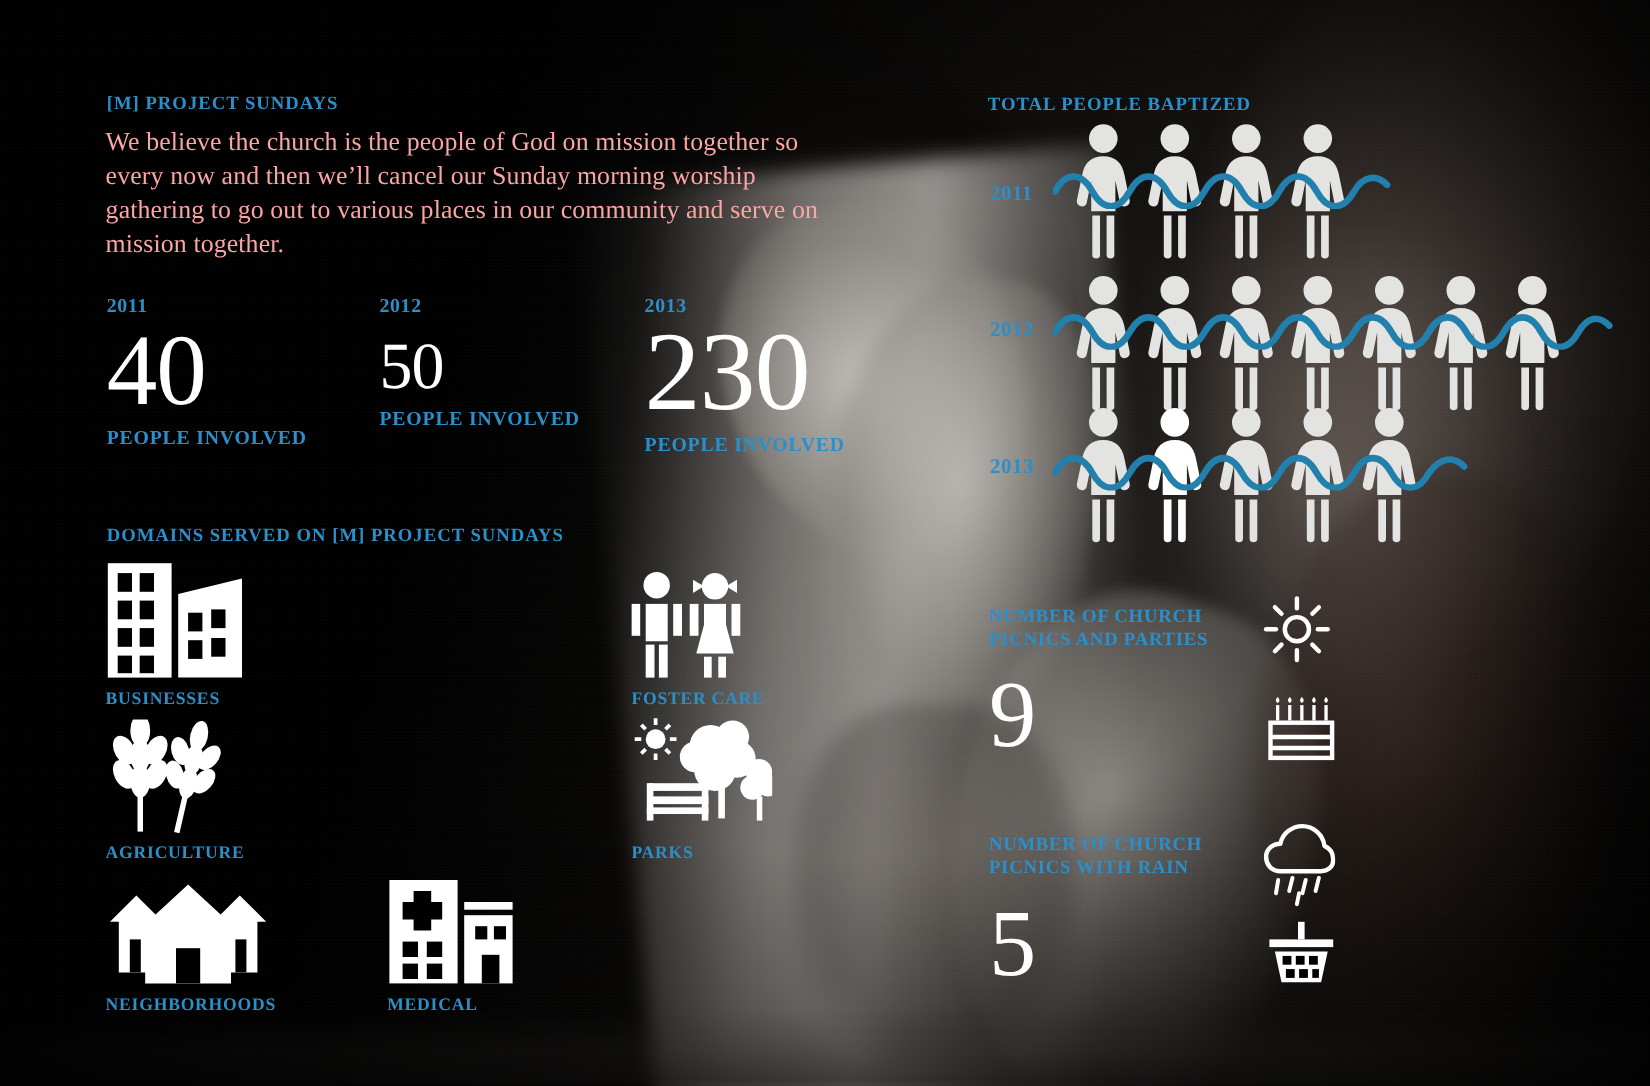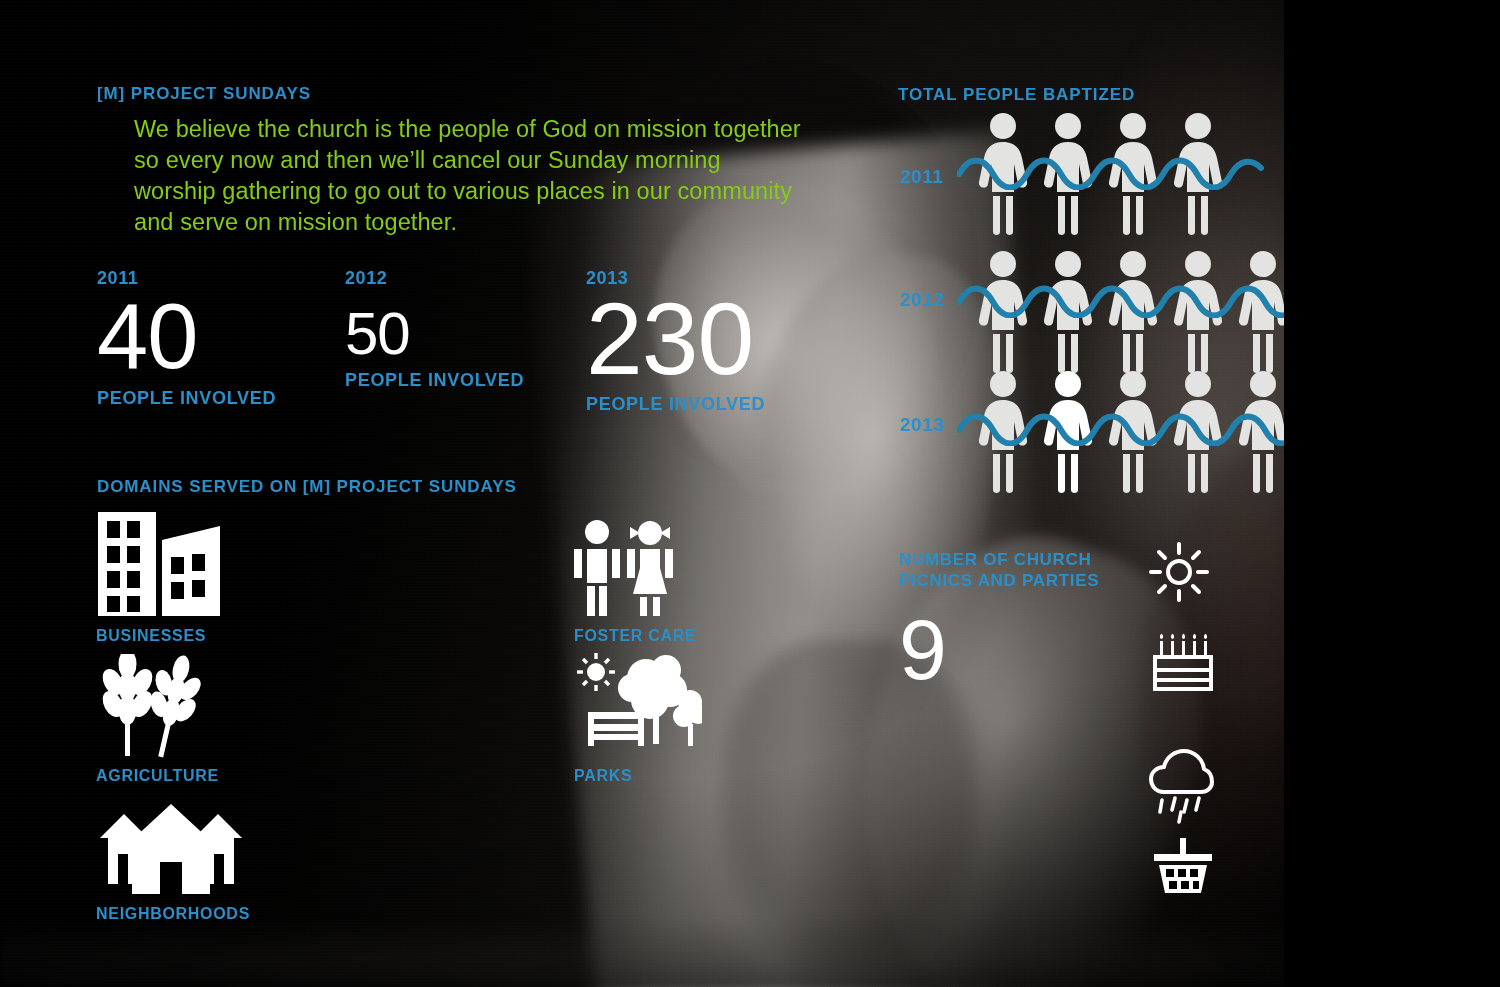--- a/index.html
+++ b/index.html
@@ -1,20 +1,20 @@
 <!DOCTYPE html>
 <html><head>
 <meta charset="utf-8">
 <style>
   html,body{margin:0;padding:0;background:#000;}
   body{
     font-family:"Liberation Sans", sans-serif;
     width:1500px;height:987px;overflow:hidden;
   }
-  .stage{position:relative;width:1284px;height:987px;background:#050505;overflow:hidden;}
+  .stage{position:relative;width:1500px;height:987px;background:#050505;overflow:hidden;font-family:Liberation Serif, serif;}
 
   
   .bg{position:absolute;inset:0;overflow:hidden;}
   .bg-base{position:absolute;inset:0;
     background:
       radial-gradient(ellipse 300px 420px at 1230px 430px, rgba(150,142,136,.55) 0%, rgba(60,56,54,.25) 55%, rgba(0,0,0,0) 78%),
       radial-gradient(ellipse 420px 560px at 1310px 300px, rgba(96,84,78,.45) 0%, rgba(30,26,24,.2) 60%, rgba(0,0,0,0) 80%),
       linear-gradient(105deg,#000 0%, #000 28%, #090807 45%, #151311 62%, #1d1a17 75%, #120f0d 90%, #000 100%);
   }
   
@@ -46,21 +46,21 @@
   .bg-floor{position:absolute;left:0;bottom:0;width:1500px;height:70px;
     background:linear-gradient(180deg, rgba(0,0,0,0) 0%, rgba(58,54,50,.30) 55%, rgba(28,26,24,.45) 100%);filter:blur(3px);}
   .bg-vig{position:absolute;inset:0;
     background:radial-gradient(ellipse 1000px 760px at 52% 48%, rgba(0,0,0,0) 40%, rgba(0,0,0,.55) 80%, rgba(0,0,0,.88) 100%);}
   .bg-grain{position:absolute;inset:0;opacity:.35;
     background-image:repeating-linear-gradient(0deg, rgba(255,255,255,.025) 0 1px, rgba(0,0,0,0) 1px 3px),
                      repeating-linear-gradient(90deg, rgba(255,255,255,.018) 0 1px, rgba(0,0,0,0) 1px 3px);}
 
   .content{position:absolute;inset:0;}
   .hdr{font-size:17px;font-weight:bold;letter-spacing:.9px;color:#2b8fc9;}
-  .body-copy{color:#84cc16;font-size:23.5px;line-height:31px;font-weight:400;letter-spacing:.1px;margin-left:38px;}
+  .body-copy{color:#fca5a5;font-size:23.5px;line-height:31px;font-weight:400;letter-spacing:.1px;}
 
   .stat{position:absolute;}
   .stat .yr{font-size:18px;font-weight:bold;color:#2b8fc9;letter-spacing:.6px;}
   .stat .num{color:#ffffff;font-weight:300;line-height:.95;letter-spacing:-1px;}
   .stat .cap{font-size:18px;font-weight:bold;color:#2b8fc9;letter-spacing:.7px;}
 
   
   .dom{position:absolute;width:210px;}
   .dom .icn{height:110px;display:flex;align-items:flex-end;}
   .dom .lbl{margin-top:9px;font-size:16px;font-weight:bold;color:#2b8fc9;letter-spacing:.7px;}
@@ -260,20 +260,42 @@
           <g fill="#000">
             <rect x="22" y="52" width="10" height="30"></rect>
             <rect x="118" y="52" width="10" height="30"></rect>
             <rect x="64" y="60" width="22" height="32"></rect>
           </g>
         </svg>
       </div>
       <div class="lbl">NEIGHBORHOODS</div>
     </div>
 
+    <div class="dom" style="left:352px;top:786px;">
+      <div class="icn">
+        <svg width="116" height="98" viewBox="0 0 116 98">
+          <g fill="#fff">
+            <rect x="2" y="2" width="62" height="94"></rect>
+            <rect x="70" y="34" width="44" height="62"></rect>
+            <rect x="70" y="22" width="44" height="7"></rect>
+          </g>
+          <g fill="#000">
+            <path d="M24 12 L40 12 L40 22 L50 22 L50 38 L40 38 L40 48 L24 48 L24 38 L14 38 L14 22 L24 22 Z"></path>
+            <rect x="14" y="58" width="14" height="14"></rect>
+              <rect x="36" y="58" width="14" height="14"></rect>
+            <rect x="14" y="78" width="14" height="14"></rect>
+              <rect x="36" y="78" width="14" height="14"></rect>
+            <rect x="80" y="44" width="11" height="12"></rect>
+              <rect x="97" y="44" width="11" height="12"></rect>
+            <rect x="86" y="70" width="16" height="26"></rect>
+          </g>
+        </svg>
+      </div>
+      <div class="lbl">MEDICAL</div>
+    </div>
 
 
     <div style="position:absolute;left:898px;top:85px;" class="hdr">TOTAL PEOPLE BAPTIZED</div>
 
     <div class="bap-year" style="left:900px;top:166px;">2011</div>
     <div class="bap-row" style="left:975px;top:112px;">
       <div class="figs" id="figs-2011" style="width:290px;">
           <div class="fig" style="left: 0px;">
             <svg width="56" height="124" viewBox="0 0 56 124">
               <g fill="#e3e3e1">
@@ -492,20 +514,24 @@
           <rect x="52" y="9" width="3" height="14"></rect>
         </g>
         <g fill="none" stroke="#fff" stroke-width="4">
           <rect x="3" y="25" width="56" height="32"></rect>
           <line x1="3" y1="38" x2="59" y2="38"></line>
           <line x1="3" y1="48" x2="59" y2="48"></line>
         </g>
       </svg>
     </div>
 
+    <div class="pic" style="left:899px;top:757px;">
+      <div class="t" style="width:230px;">NUMBER OF CHURCH PICNICS WITH RAIN</div>
+      <div class="n" style="margin-top:18px;">5</div>
+    </div>
     <div style="position:absolute;left:1148px;top:748px;">
       <svg width="66" height="76" viewBox="0 0 66 76">
         <path d="M16 44 C7 44 3 37 3 31 C3 24 9 19 16 19 C18 9 27 3 36 3 C46 3 55 11 56 21 C61 23 64 28 64 34 C64 40 59 44 53 44 Z" fill="none" stroke="#fff" stroke-width="4" stroke-linejoin="round"></path>
         <g stroke="#fff" stroke-width="3.6" stroke-linecap="round">
           <line x1="14" y1="52" x2="12" y2="64"></line>
           <line x1="27" y1="50" x2="24" y2="62"></line>
           <line x1="39" y1="52" x2="36" y2="64"></line>
           <line x1="51" y1="50" x2="48" y2="62"></line>
           <line x1="33" y1="64" x2="31" y2="74"></line>
         </g>

